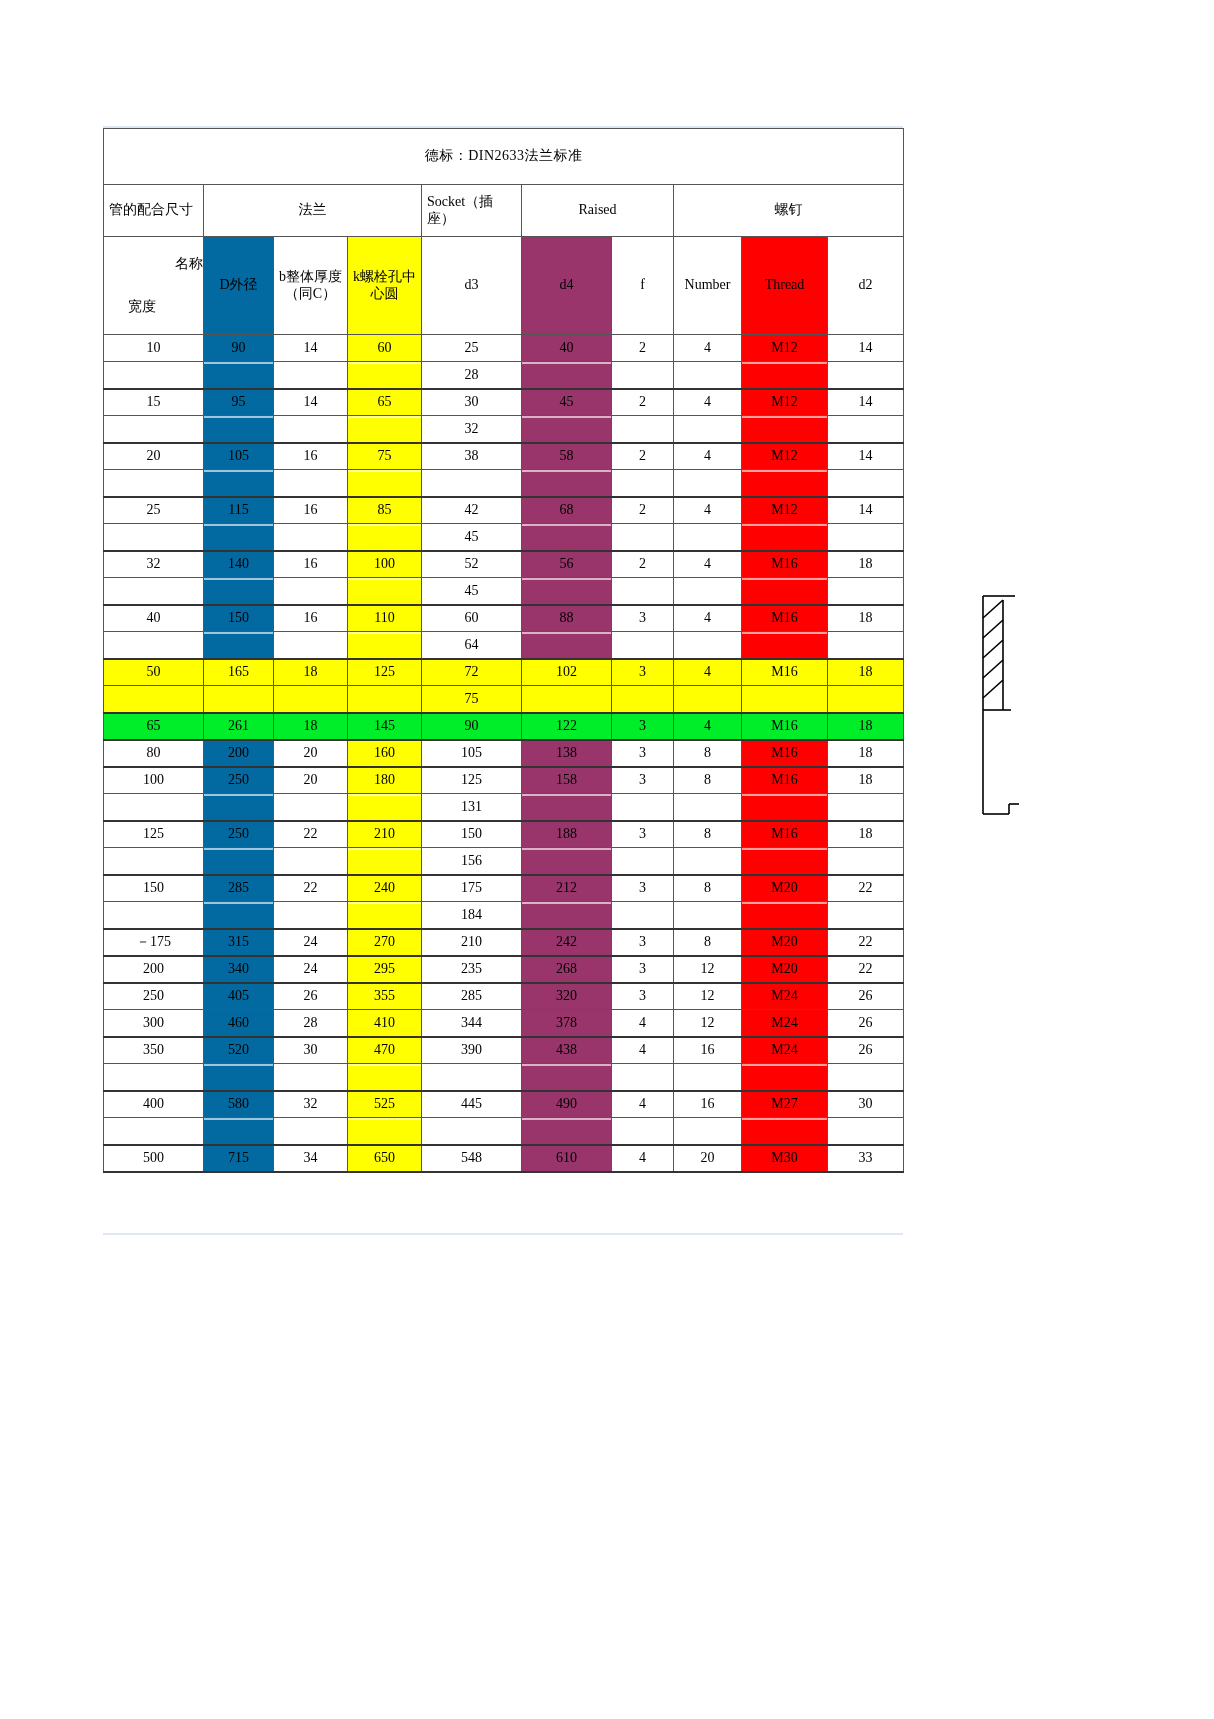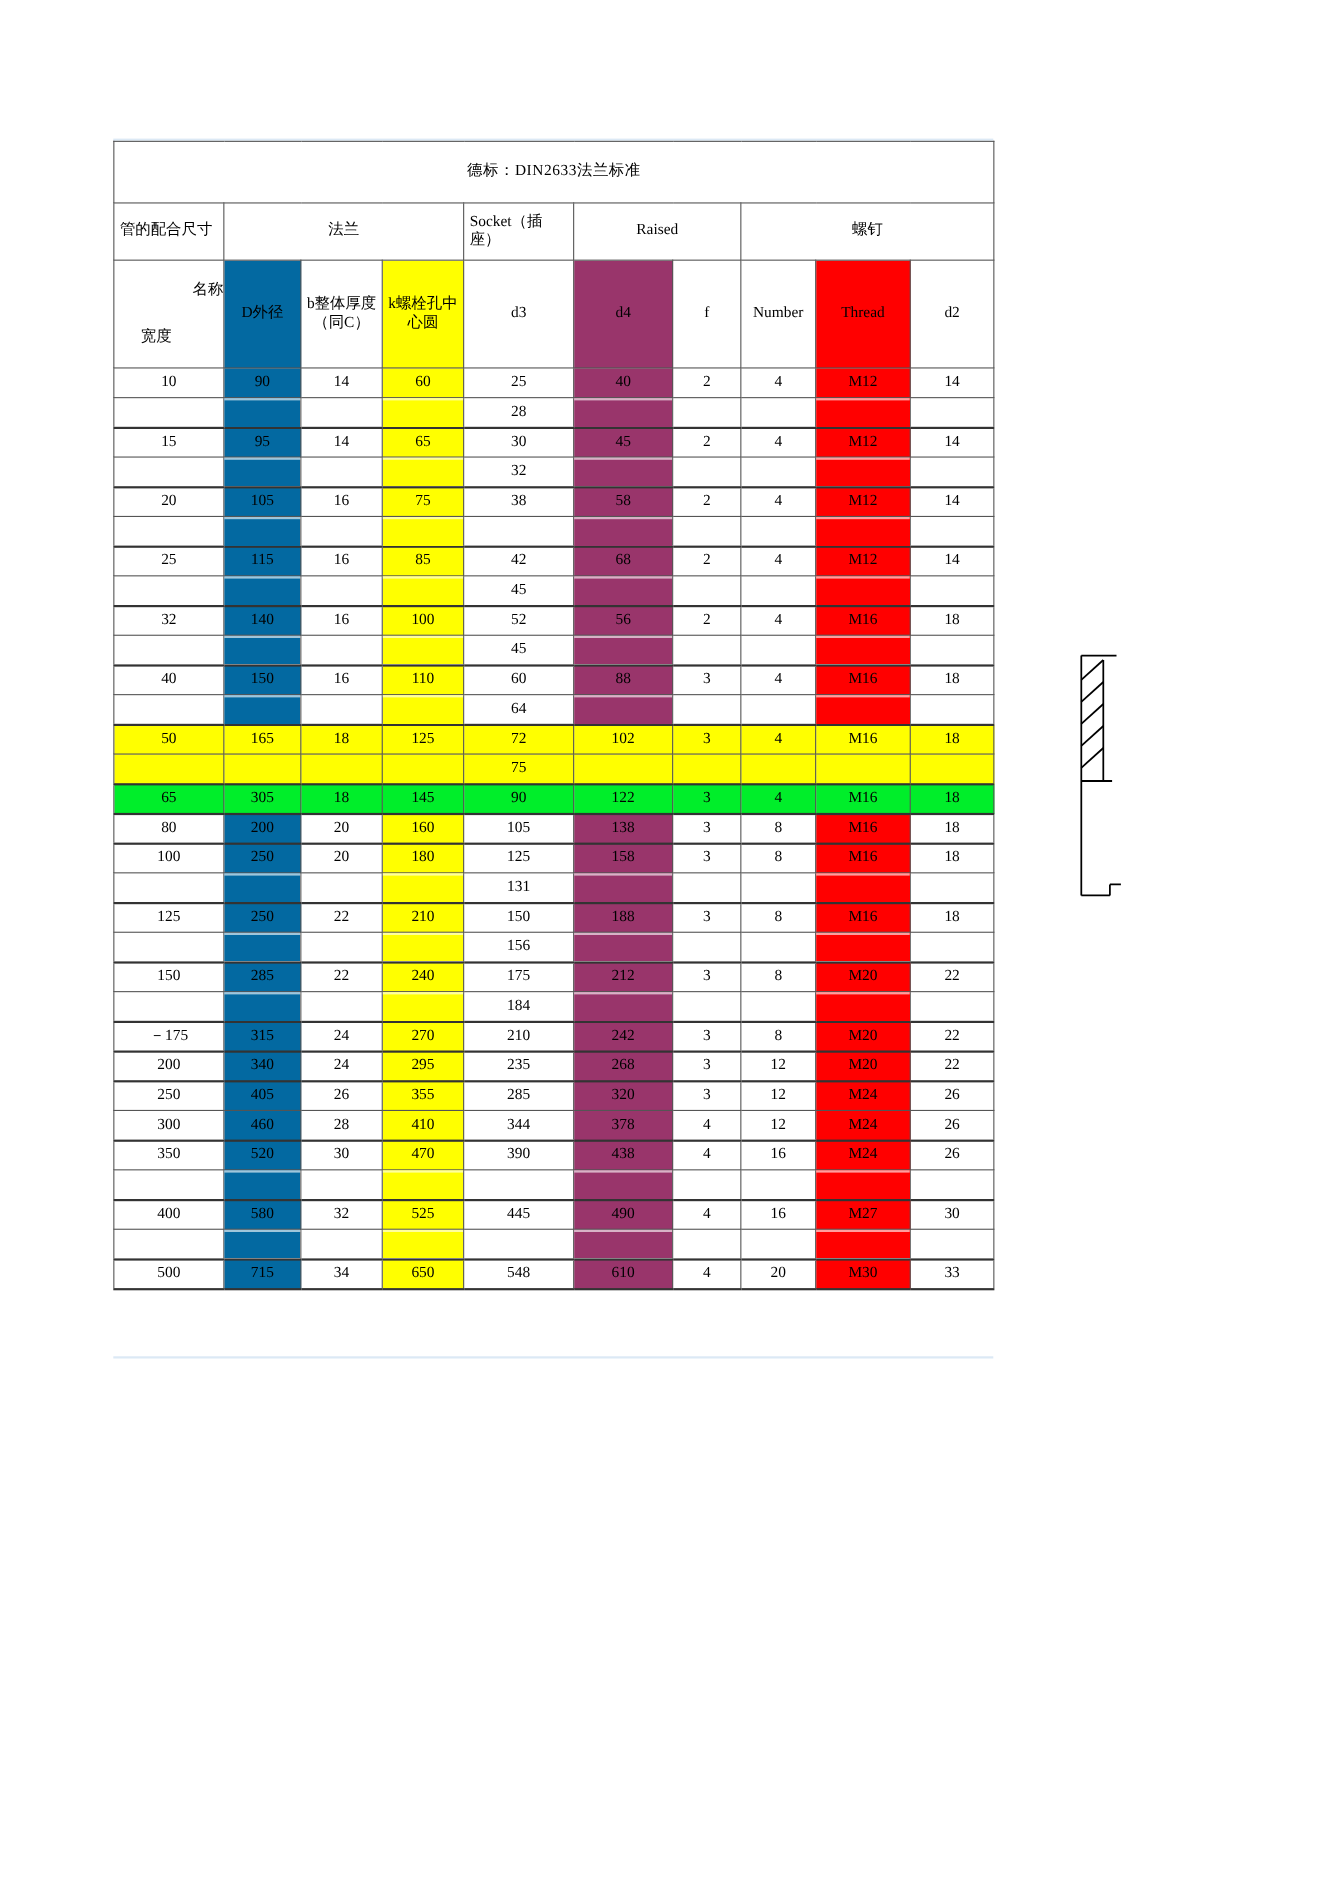--- a/index.html
+++ b/index.html
@@ -336,21 +336,21 @@
             <td class="d sub2 fill-hiy"></td>
             <td class="d sub2 fill-hiy">75</td>
             <td class="d sub2 fill-hiy"></td>
             <td class="d sub2 fill-hiy"></td>
             <td class="d sub2 fill-hiy"></td>
             <td class="d sub2 fill-hiy"></td>
             <td class="d sub2 fill-hiy"></td>
           </tr>
           <tr class="main thickbottom">
             <td class="d fill-hig">65</td>
-            <td class="d fill-hig">305</td>
+            <td class="d fill-hig">261</td>
             <td class="d fill-hig">18</td>
             <td class="d fill-hig">145</td>
             <td class="d fill-hig">90</td>
             <td class="d fill-hig">122</td>
             <td class="d fill-hig">3</td>
             <td class="d fill-hig">4</td>
             <td class="d fill-hig">M16</td>
             <td class="d fill-hig">18</td>
           </tr>
           <tr class="main thickbottom">

